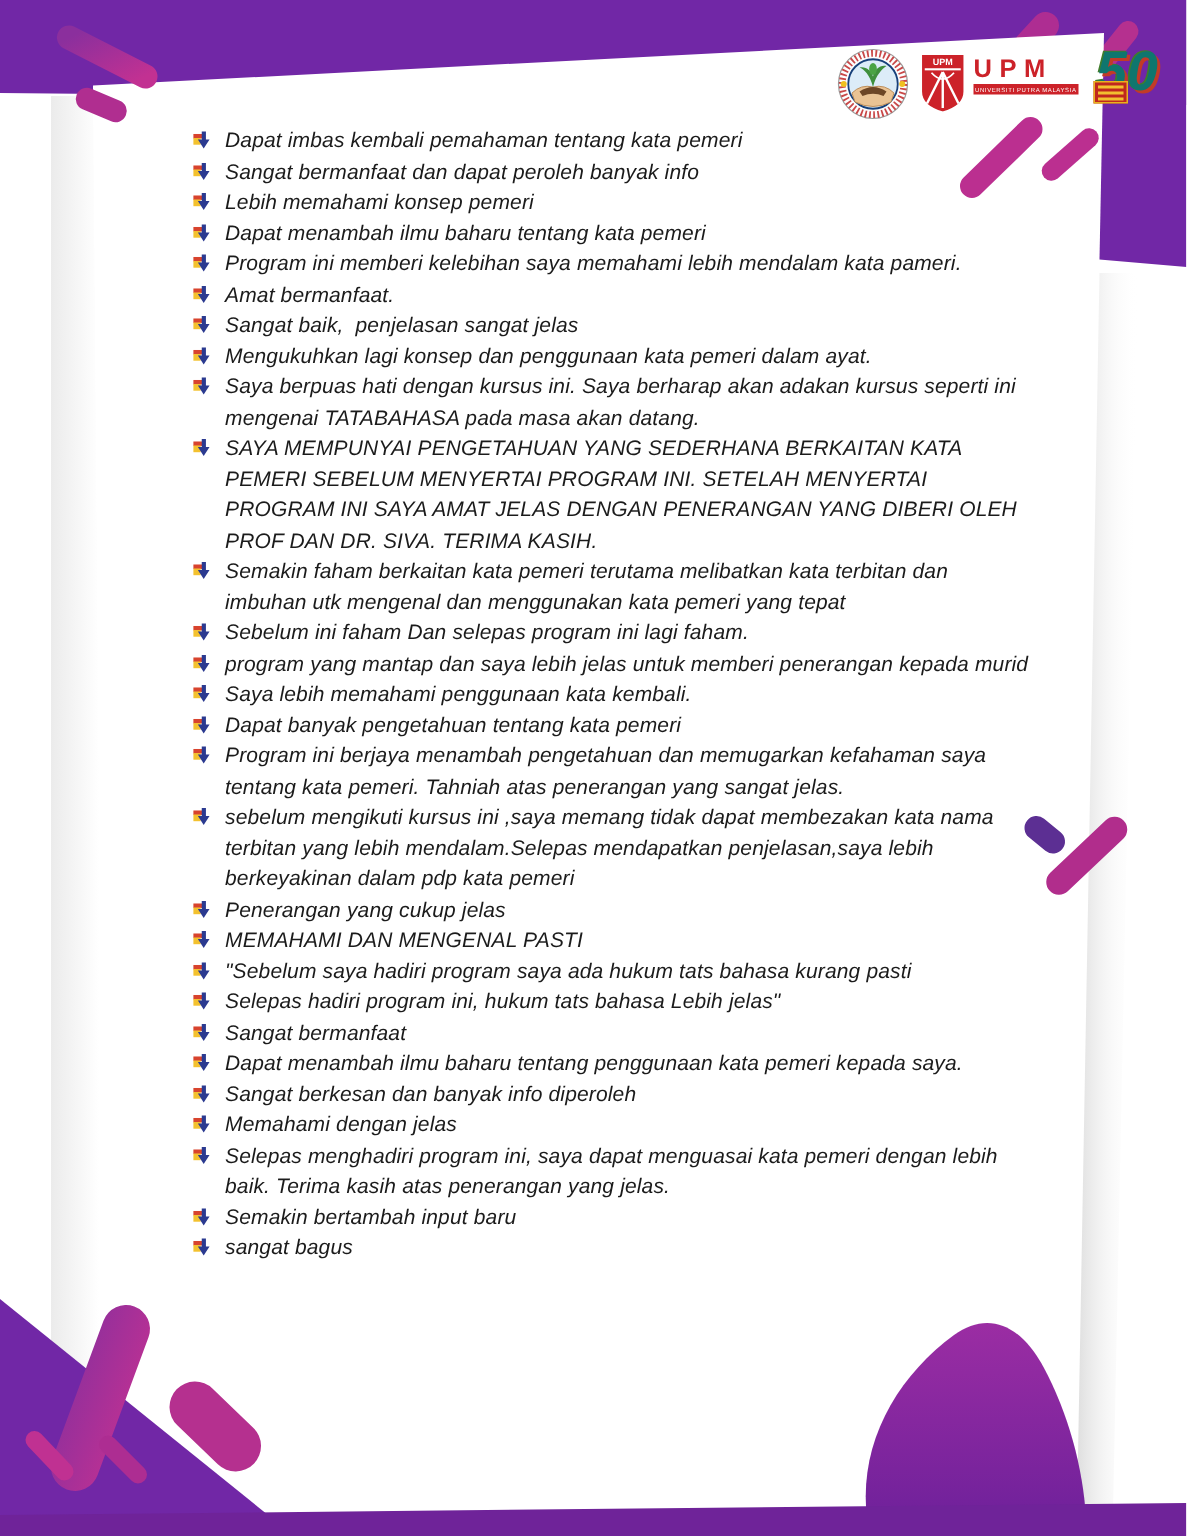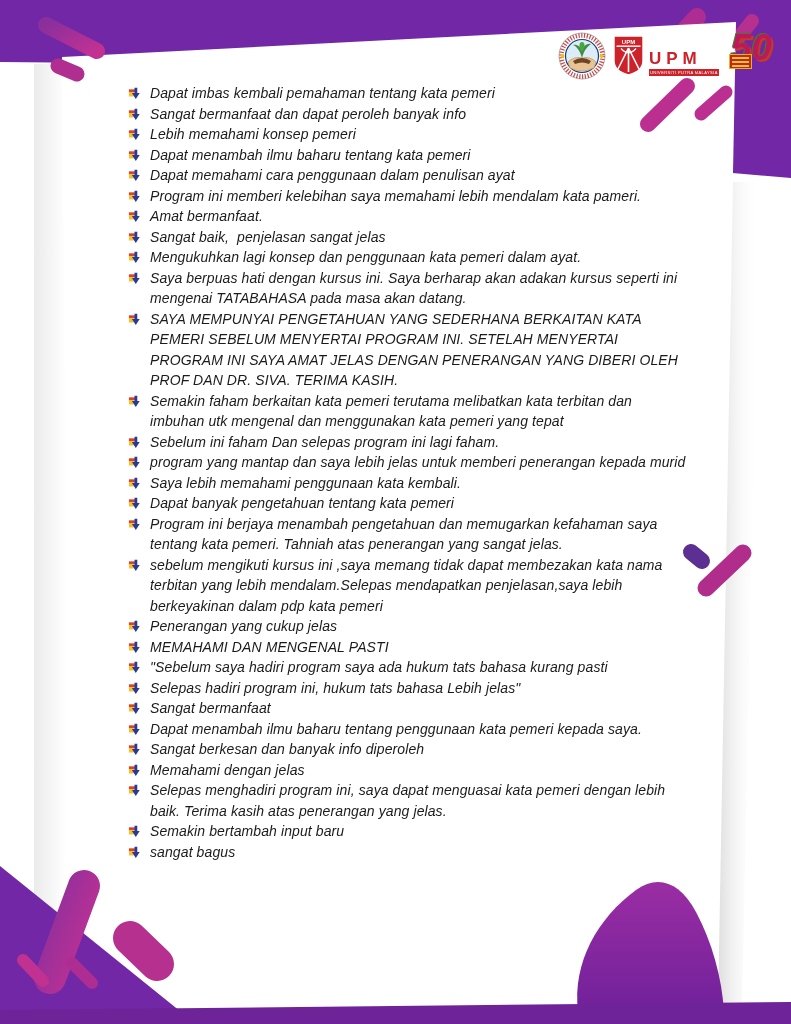--- a/index.html
+++ b/index.html
@@ -3,30 +3,30 @@
 <meta charset="utf-8">
 <style>
   html,body{margin:0;padding:0;}
   .stage{position:relative;width:791px;height:1024px;overflow:hidden;background:#ffffff;
          font-family:"Liberation Sans",sans-serif;}
   .bg-svg{position:absolute;left:0;top:0;z-index:0;}
 
   
   .logos{position:absolute;left:558px;top:28px;z-index:3;display:flex;align-items:flex-start;gap:7px;}
   .seal{width:48px;height:48px;margin-top:4px;}
-  .upm-wrap{display:flex;align-items:flex-end;margin-top:7px;}
+  .upm-wrap{display:flex;align-items:flex-start;margin-top:7px;}
   .upm-shield{width:31px;height:41px;}
   .upm-right{margin-left:2px;background:#ffffff;padding:2px 3px 0 3px;}
   .upm-acronym{display:block;color:#cc2229;font-weight:bold;font-size:17px;
                letter-spacing:5px;line-height:18px;white-space:nowrap;}
   .upm-bar{margin-top:1px;background:#cc2229;color:#ffffff;font-size:4px;letter-spacing:0.4px;
            line-height:7px;text-align:center;white-space:nowrap;padding:0 1px;}
   .anniv{position:relative;width:42px;height:50px;margin-top:0;}
   .fifty{position:absolute;left:2px;top:-4px;font-size:37px;font-weight:bold;font-style:italic;
-         color:#be185d;text-shadow:2px 2px 0 #c23b27, -1px -1px 0 #3f7d2c;line-height:48px;}
+         color:#0f766e;text-shadow:2px 2px 0 #c23b27, -1px -1px 0 #3f7d2c;line-height:48px;}
   .anniv-badge{position:absolute;left:0px;top:26px;width:21px;height:13px;background:#c0281e;
                border:1px solid #e8b21e;}
   .anniv-badge i{display:block;height:2px;margin:2px 2px 0 2px;background:#f2c12f;}
 
   
   .list{position:absolute;left:128px;top:83px;width:560px;z-index:2;}
   .item{display:flex;align-items:flex-start;}
   .bullet{flex:0 0 13px;width:13px;height:13px;margin:4px 9px 0 0;}
   .txt{font-style:italic;font-size:14px;line-height:20.5px;color:#1b1b1b;
        white-space:pre-wrap;letter-spacing:0.1px;}
@@ -160,28 +160,20 @@
     <path d="M7 0.8 L10 0.8 L10 6.4 L12.6 6.4 L8.4 13 L4.2 6.4 L7 6.4 Z" fill="#2b3a90"></path>
   </svg>
         <span class="txt">Dapat menambah ilmu baharu tentang kata pemeri</span>
       </div>
       <div class="item">
         <svg class="bullet" viewBox="0 0 14 14" aria-hidden="true">
     <rect x="1" y="2.5" width="6.5" height="3.2" fill="#d8432d"></rect>
     <rect x="1" y="5.4" width="5.2" height="4.8" fill="#f3c12f"></rect>
     <path d="M7 0.8 L10 0.8 L10 6.4 L12.6 6.4 L8.4 13 L4.2 6.4 L7 6.4 Z" fill="#2b3a90"></path>
   </svg>
-        <span class="txt">Dapat memahami cara penggunaan dalam penulisan ayat</span>
-      </div>
-      <div class="item">
-        <svg class="bullet" viewBox="0 0 14 14" aria-hidden="true">
-    <rect x="1" y="2.5" width="6.5" height="3.2" fill="#d8432d"></rect>
-    <rect x="1" y="5.4" width="5.2" height="4.8" fill="#f3c12f"></rect>
-    <path d="M7 0.8 L10 0.8 L10 6.4 L12.6 6.4 L8.4 13 L4.2 6.4 L7 6.4 Z" fill="#2b3a90"></path>
-  </svg>
         <span class="txt">Program ini memberi kelebihan saya memahami lebih mendalam kata pameri.</span>
       </div>
       <div class="item">
         <svg class="bullet" viewBox="0 0 14 14" aria-hidden="true">
     <rect x="1" y="2.5" width="6.5" height="3.2" fill="#d8432d"></rect>
     <rect x="1" y="5.4" width="5.2" height="4.8" fill="#f3c12f"></rect>
     <path d="M7 0.8 L10 0.8 L10 6.4 L12.6 6.4 L8.4 13 L4.2 6.4 L7 6.4 Z" fill="#2b3a90"></path>
   </svg>
         <span class="txt">Amat bermanfaat.</span>
       </div>

